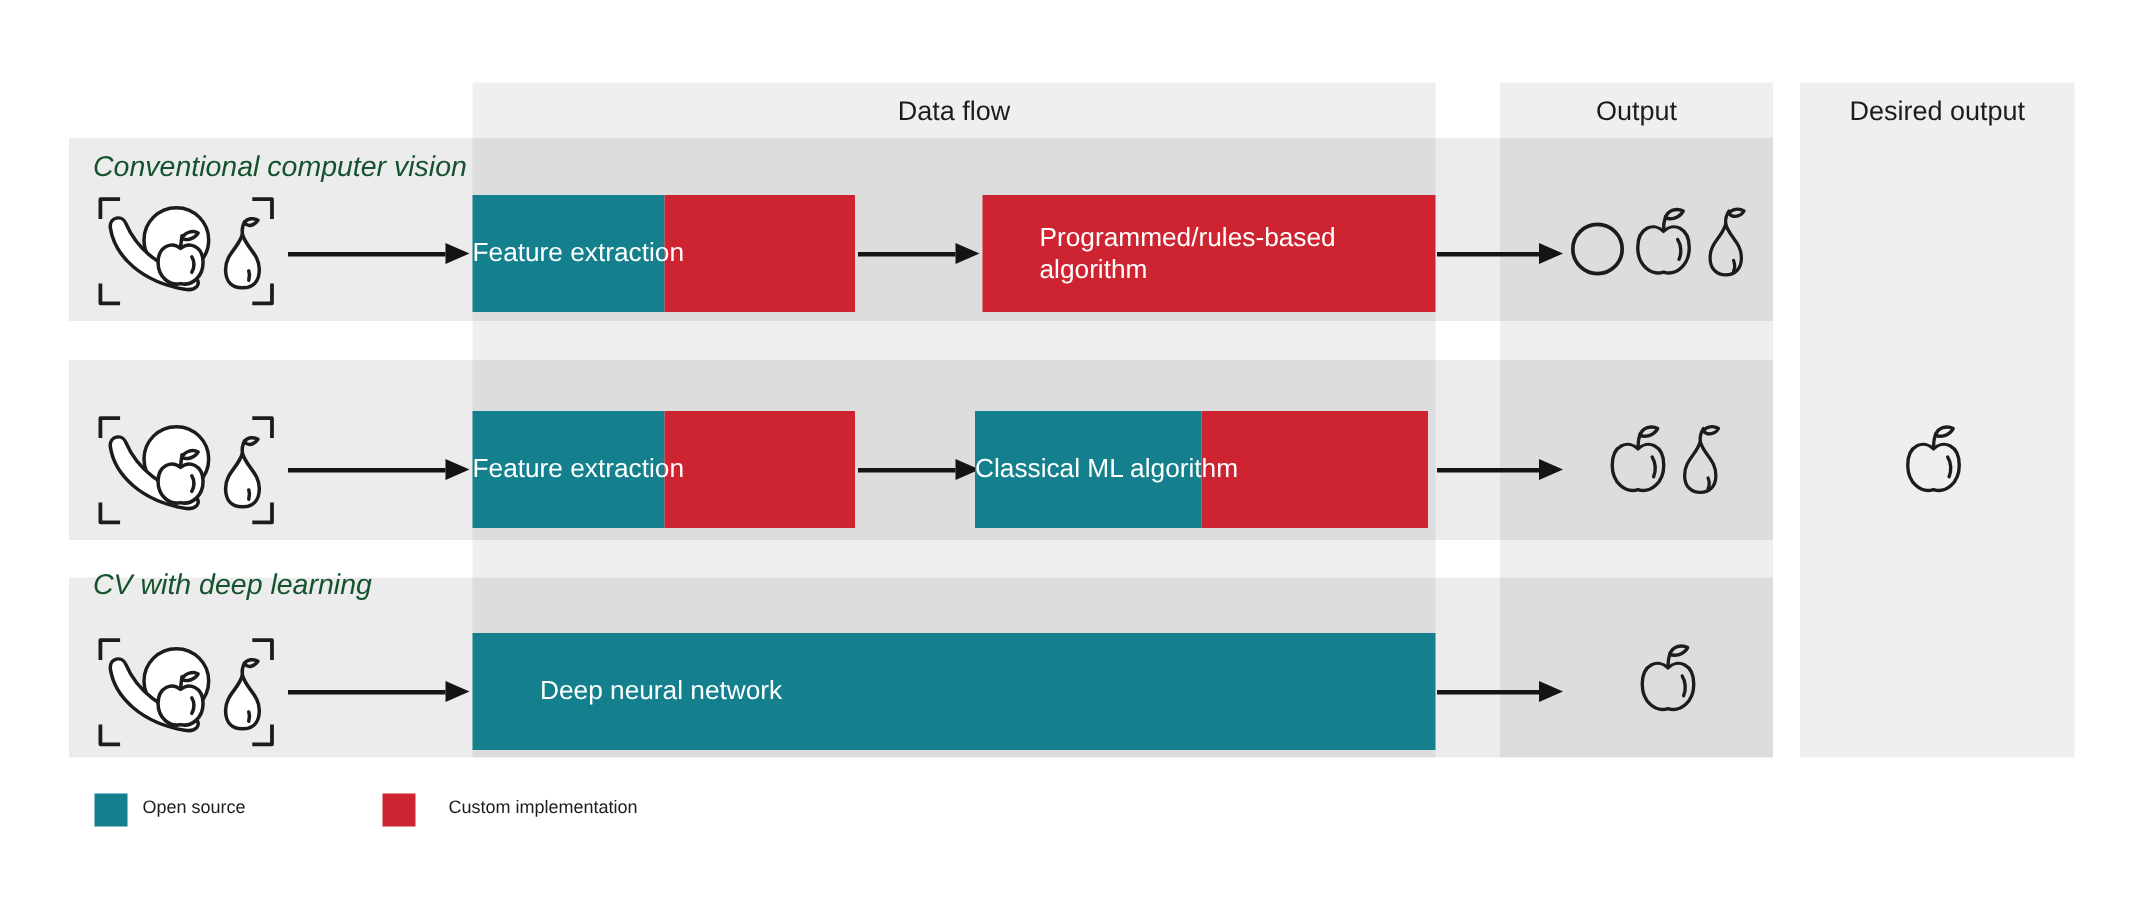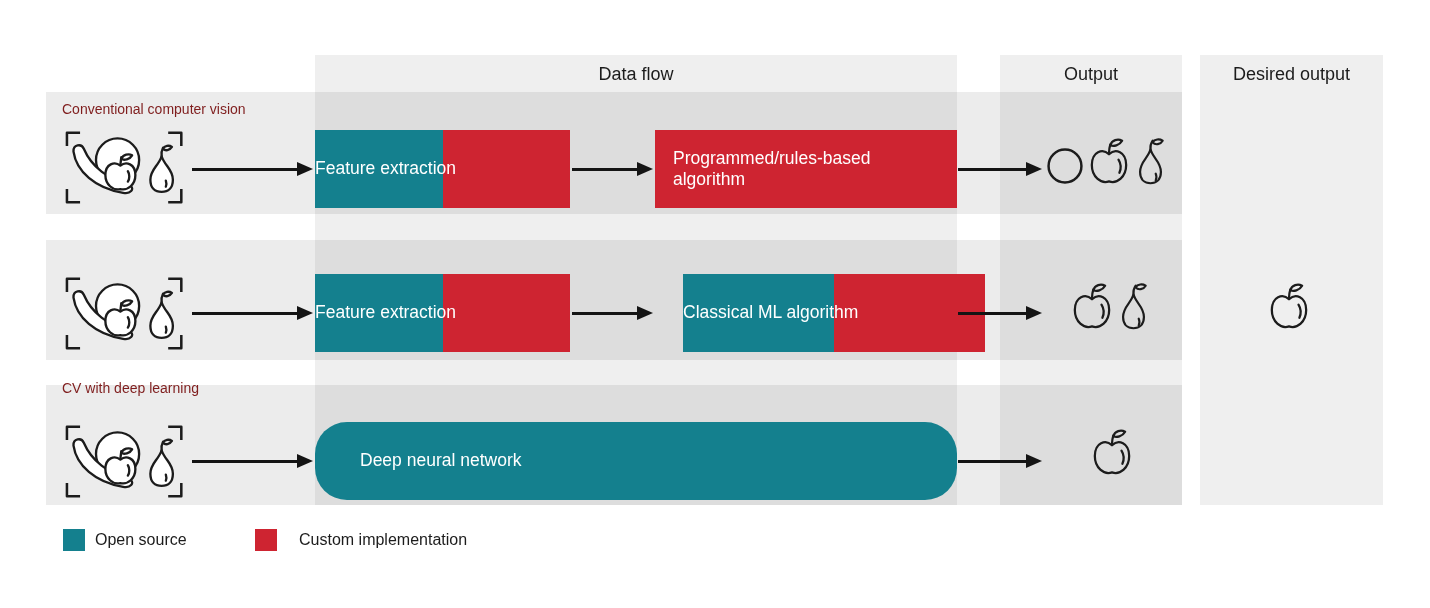--- a/index.html
+++ b/index.html
@@ -13,51 +13,51 @@
   .col-desired{left:1200px;width:183px;}
   .col-header{position:absolute;top:9px;left:0;right:0;text-align:center;
               font-size:18px;color:#1c1c1c;white-space:nowrap;}
 
   
   .rowband{position:absolute;left:46px;width:1136px;background:rgba(0,0,0,0.075);z-index:2;}
   .row1{top:92px;height:122px;}
   .row2{top:240px;height:120px;}
   .row3{top:385px;height:120px;}
 
-  .row-label{position:absolute;z-index:3;font-size:14px;color:#7f1d1d;white-space:nowrap;}
+  .row-label{position:absolute;z-index:3;font-size:19px;color:#14532d;white-space:nowrap;font-style:italic;}
 
   
   .stage{position:absolute;z-index:3;display:flex;align-items:center;color:#ffffff;
          font-size:17.5px;line-height:1.22;}
   .half{position:absolute;top:0;bottom:0;z-index:1;}
   .half-l{left:0;width:50%;background:var(--teal);}
   .half-r{left:50%;right:0;background:var(--red);}
-  .bg-teal{background:var(--teal);border-radius:32px;}
+  .bg-teal{background:var(--teal);}
   .bg-red{background:var(--red);}
   .lab{position:relative;z-index:2;width:100%;}
   .lab-center{text-align:left;}
-  .lab-left1{padding-left:18px;padding-right:46px;}
+  .lab-left1{padding-left:38px;padding-right:46px;}
   .lab-left2{padding-left:45px;}
 
   
   .arrow{position:absolute;z-index:3;height:2.5px;background:#141414;}
   .arrow::after{content:"";position:absolute;right:-16px;top:50%;transform:translateY(-50%);
                 width:0;height:0;border-left:16px solid #141414;
                 border-top:7.5px solid transparent;border-bottom:7.5px solid transparent;}
 
   
   .iconpos{position:absolute;z-index:3;display:flex;align-items:flex-end;gap:5px;color:#1c1c1c;}
   .scene{position:absolute;z-index:3;color:#1c1c1c;}
   svg.ic{display:block;}
 
   
   .legend-swatch{position:absolute;width:22px;height:22px;z-index:3;}
   .sw-teal{background:var(--teal);}
   .sw-red{background:var(--red);}
-  .legend-label{position:absolute;font-size:16px;z-index:3;white-space:nowrap;}
+  .legend-label{position:absolute;font-size:12px;z-index:3;white-space:nowrap;}
 </style>
 </head>
 <body>
 
 <div class="canvas">
 
   <svg width="0" height="0" style="position:absolute" aria-hidden="true">
     <defs>
       <symbol id="sym-orange" viewBox="0 0 40 40">
         <circle cx="20" cy="20" r="17.3" fill="none" stroke="currentColor" stroke-width="2.6"></circle>
@@ -157,21 +157,21 @@
   <div class="arrow" style="left:192px;top:312px;width:105px"></div>
 
   <div class="stage" style="left:315px;top:274px;width:255px;height:78px">
     <div class="half half-l"></div>
     <div class="half half-r"></div>
     <div class="lab lab-center">Feature extraction</div>
   </div>
 
   <div class="arrow" style="left:572px;top:312px;width:65px"></div>
 
-  <div class="stage" style="left:683px;top:274px;width:302px;height:78px">
+  <div class="stage" style="left:650px;top:274px;width:302px;height:78px">
     <div class="half half-l"></div>
     <div class="half half-r"></div>
     <div class="lab lab-center">Classical ML algorithm</div>
   </div>
 
   <div class="arrow" style="left:958px;top:312px;width:68px"></div>
 
   <div class="iconpos" style="left:1072px;top:282px;height:48px">
     <svg class="ic" width="40" height="47">
         <use href="#sym-apple"></use>

